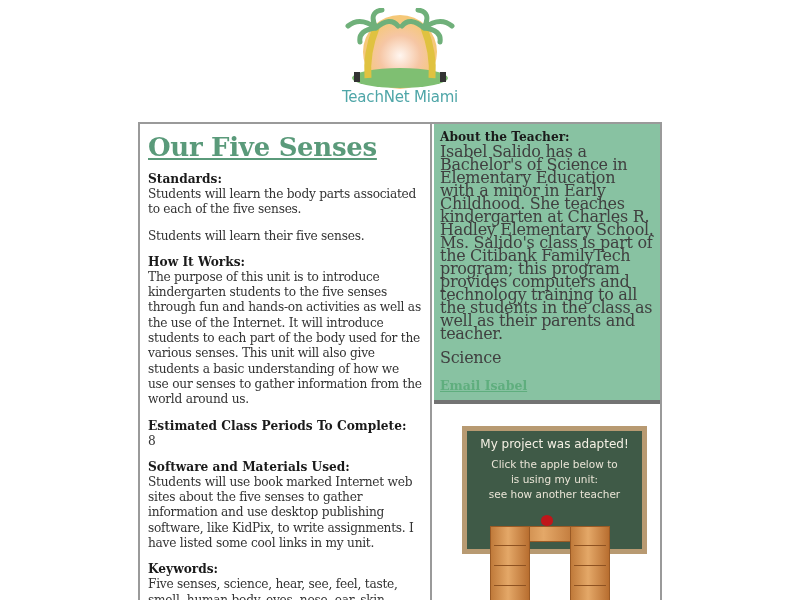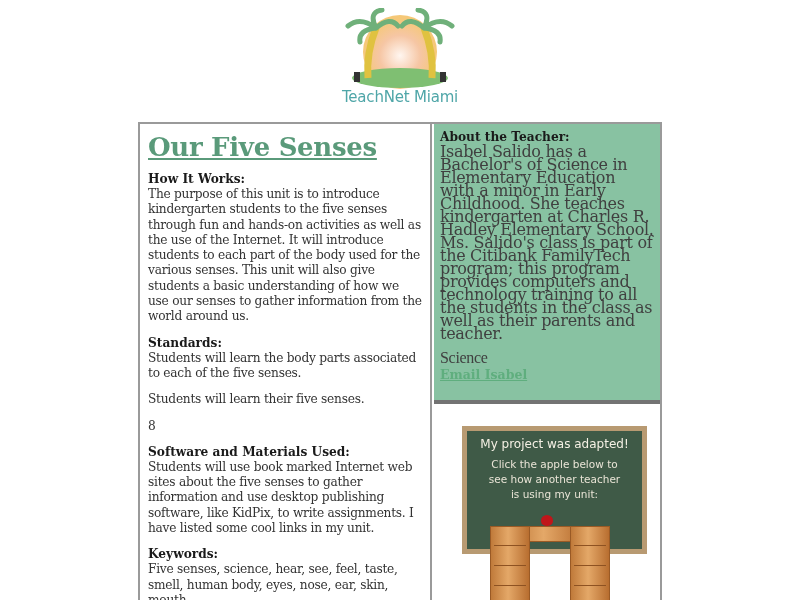--- a/index.html
+++ b/index.html
@@ -46,59 +46,60 @@
     <rect x="102" y="64" width="6" height="10" fill="#333"></rect>
   </svg>
   <div id="logo-text">TeachNet Miami</div>
 </div>
 
 <div id="container">
   <div id="left">
     <div class="title">Our Five Senses</div>
 
     <div class="block">
-      <div class="h">How It Works:</div>
-      <p class="p">The purpose of this unit is to introduce kindergarten students to the five senses through fun and hands-on activities as well as the use of the Internet.  It will introduce students to each part of the body used for the various senses.  This unit will also give students a basic understanding of how we use our senses to gather information from the world around us.</p>
-    </div>
-
-    <div class="block">
       <div class="h">Standards:</div>
       <p class="p" style="margin-bottom:11px;">Students will learn the body parts associated to each of the five senses.</p>
       <p class="p">Students will learn their five senses.</p>
     </div>
 
     <div class="block">
+      <div class="h">How It Works:</div>
+      <p class="p">The purpose of this unit is to introduce kindergarten students to the five senses through fun and hands-on activities as well as the use of the Internet.  It will introduce students to each part of the body used for the various senses.  This unit will also give students a basic understanding of how we use our senses to gather information from the world around us.</p>
+    </div>
+
+    <div class="block">
+      <div class="h">Estimated Class Periods To Complete:</div>
       <p class="p">8</p>
     </div>
 
     <div class="block">
       <div class="h">Software and Materials Used:</div>
       <p class="p">Students will use book marked Internet web sites about the five senses to gather information and use desktop publishing software, like KidPix, to write assignments. I have listed some cool links in my unit.</p>
     </div>
 
     <div class="block">
       <div class="h">Keywords:</div>
       <p class="p">Five senses, science, hear, see, feel, taste, smell, human body, eyes, nose, ear, skin, mouth</p>
     </div>
   </div>
 
   <div id="right-top">
     <div class="rh">About the Teacher:</div>
     <div class="rp" style="margin-bottom:11px;">Isabel Salido has a Bachelor's of Science in Elementary Education with a minor in Early Childhood.  She teaches kindergarten at Charles R. Hadley Elementary School.  Ms. Salido's class is part of the Citibank FamilyTech program; this program provides computers and technology training to all the students in the class as well as their parents and teacher.</div>
-    <div class="rp" style="font-family:Liberation Serif, serif;">Science</div>
+    <div class="rp" style="margin-bottom:11px;">Science</div>
     <a class="email">Email Isabel</a>
   </div>
 
   <div id="right-bottom">
     <div id="board">
       <div class="board-t1">My project was adapted!</div>
       <div class="board-t2">
         <div>Click the apple below to</div>
+        <div>is using my unit:</div>
         <div>see how another teacher</div>
-        <div>is using my unit:</div>
       </div>
     </div>
     <div id="apple"></div>
     <div class="desk" style="left:78px; top:122px; width:70px; height:16px;"></div>
     <div class="desk" style="left:56px; top:122px; width:40px; height:90px;">
       <div class="drawer" style="top:18px;"></div>
         <div class="drawer" style="top:38px;"></div>
         <div class="drawer" style="top:58px;"></div>
     </div>
     <div class="desk" style="left:136px; top:122px; width:40px; height:90px;">

